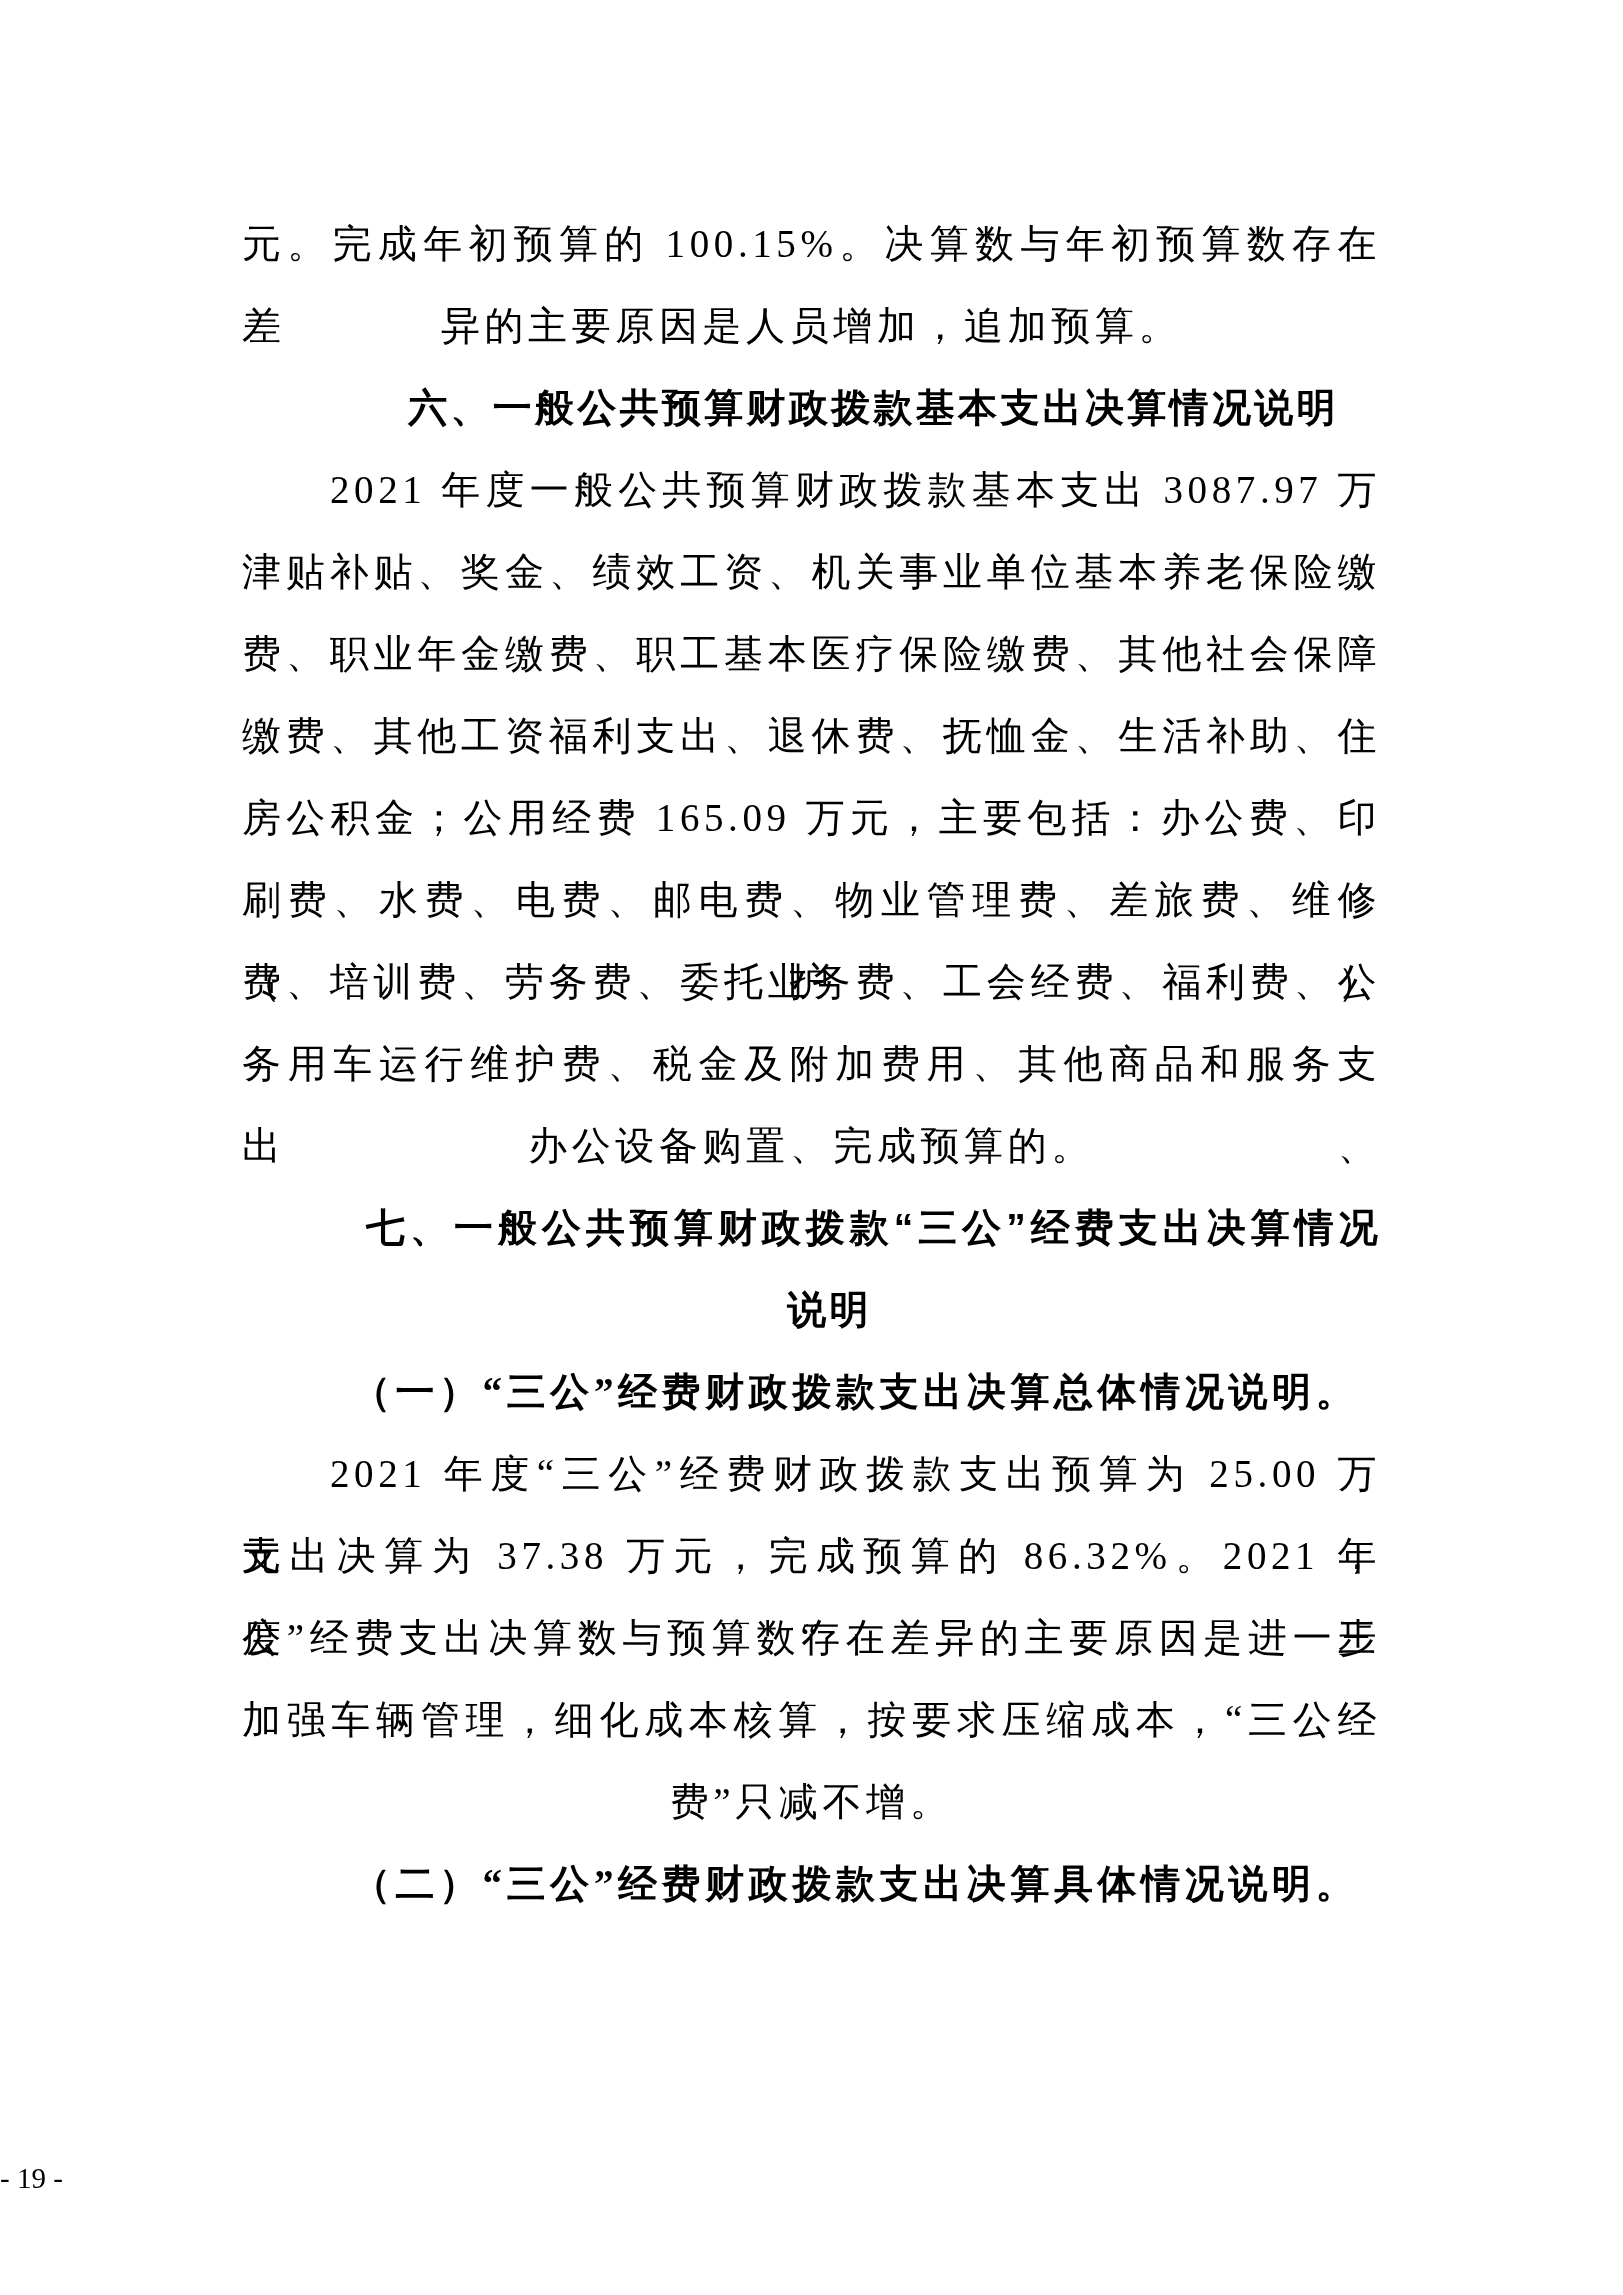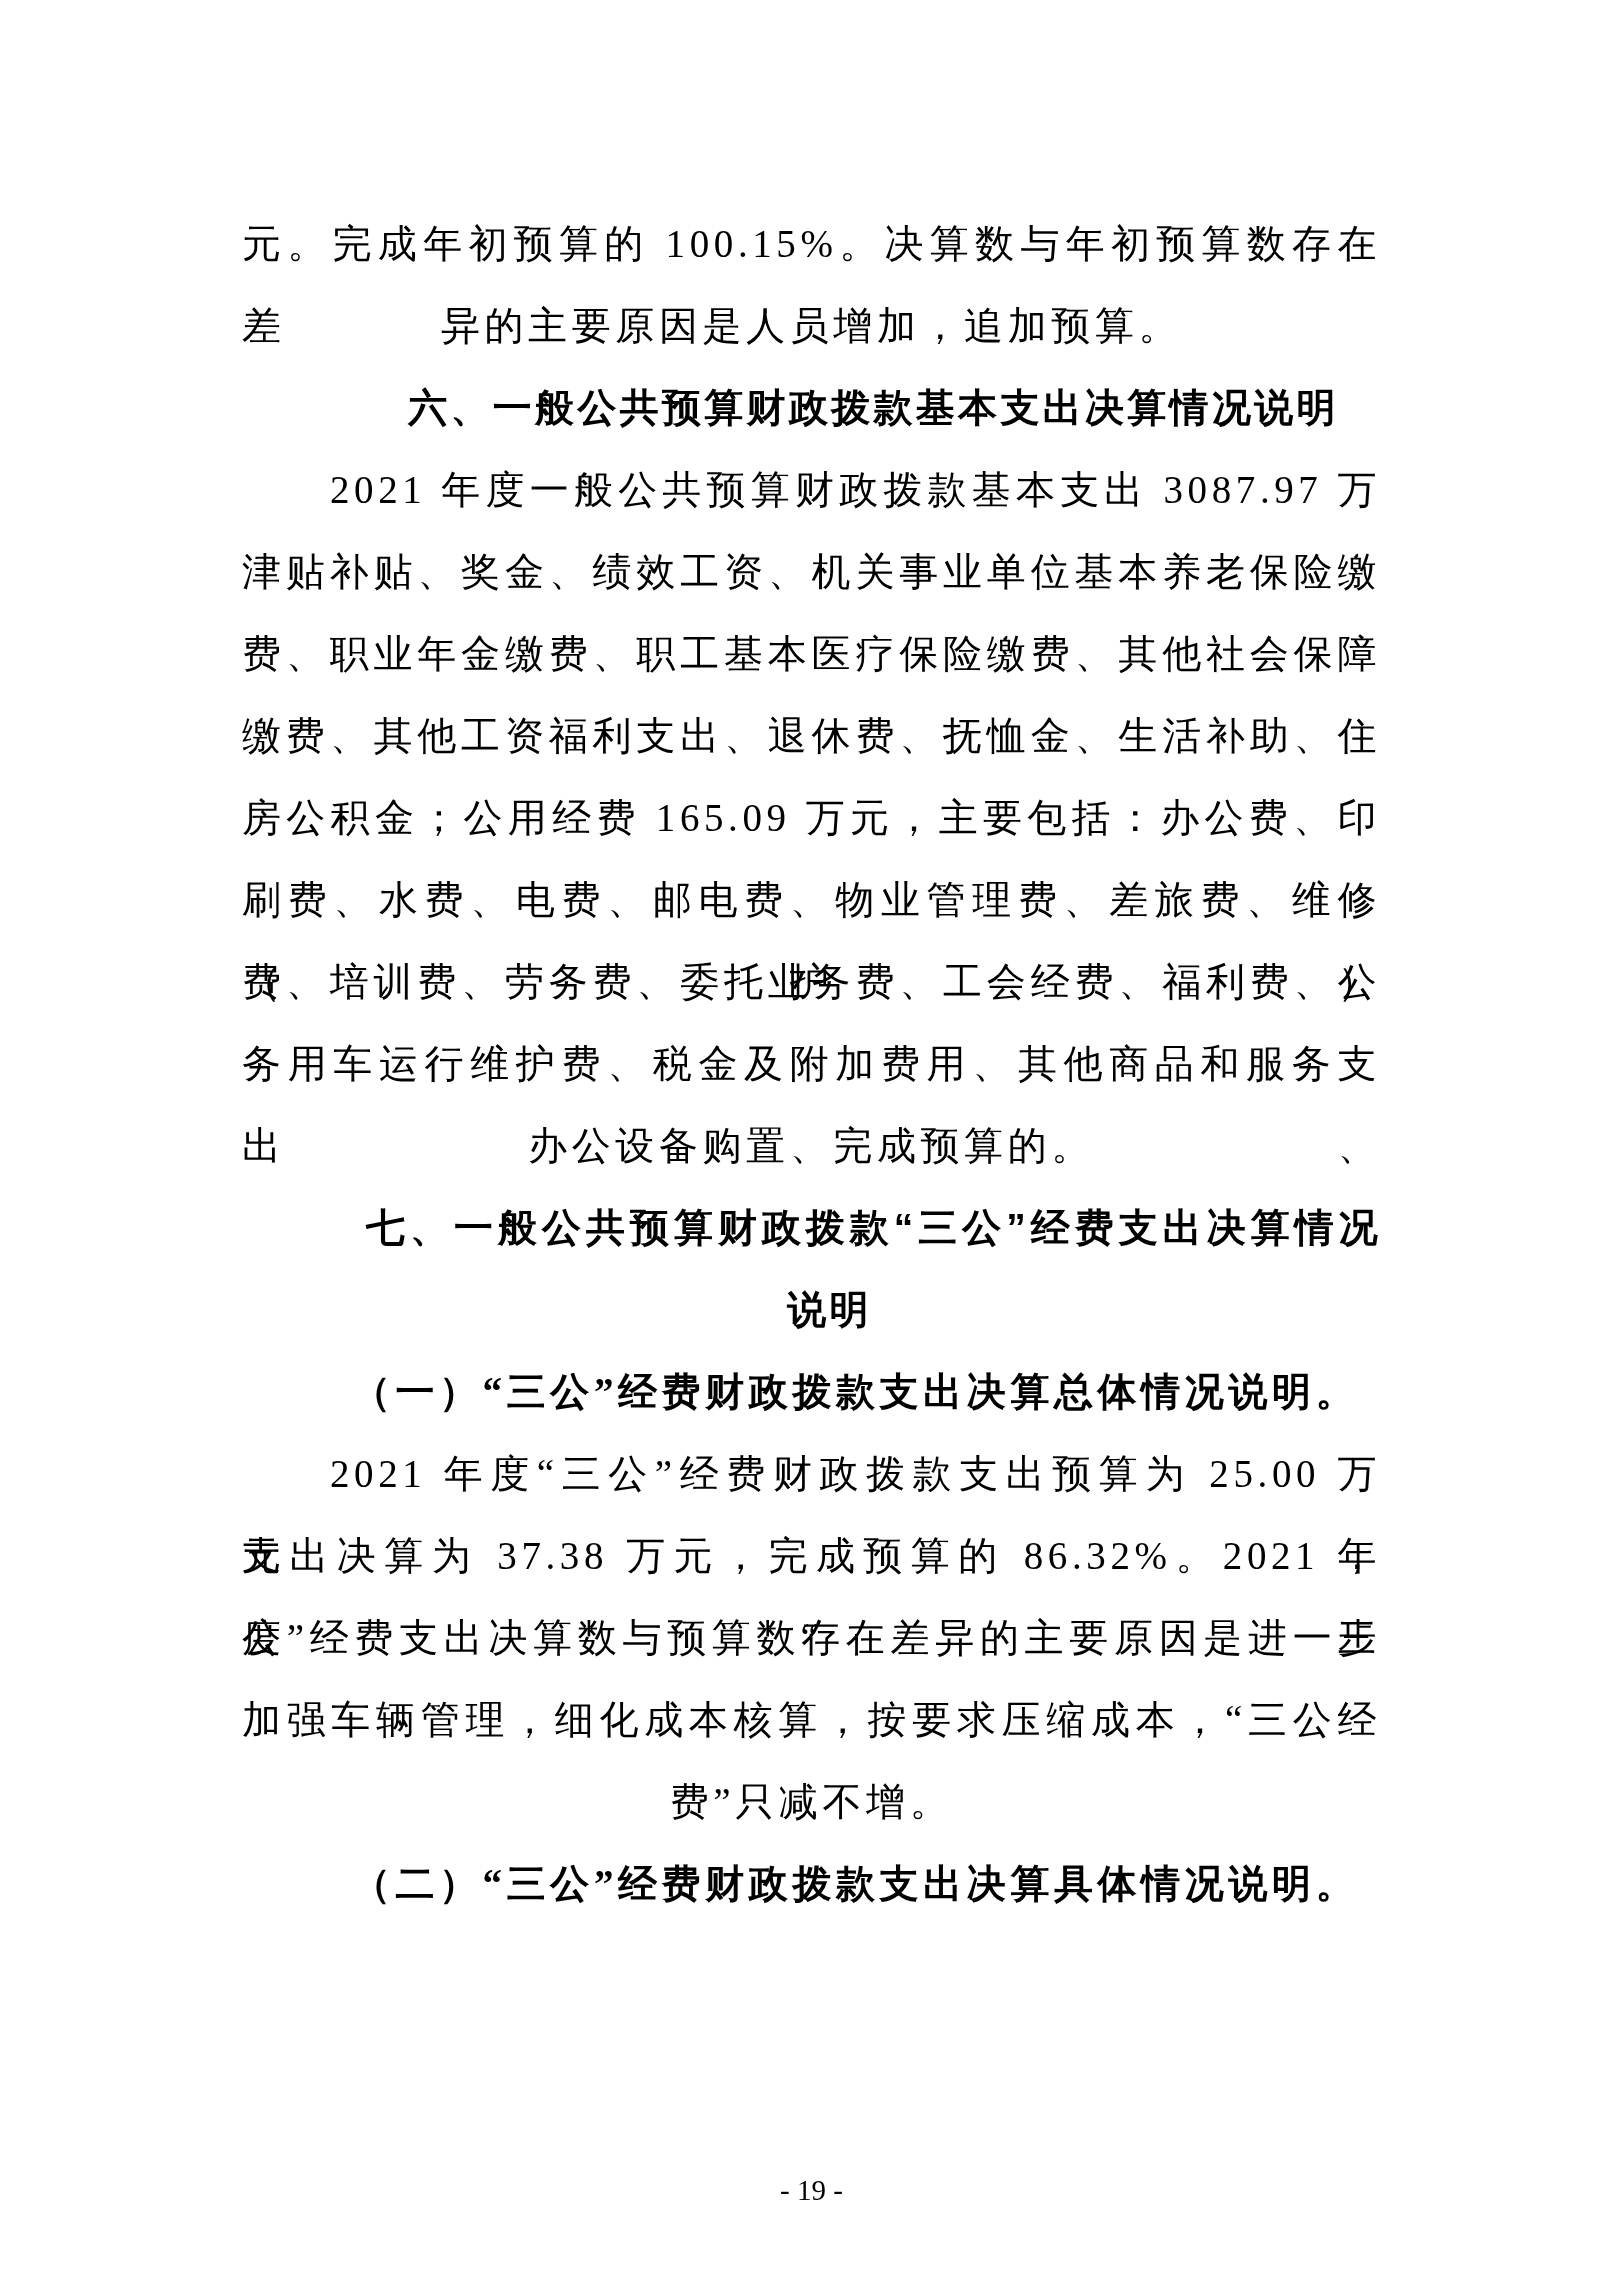--- a/index.html
+++ b/index.html
@@ -50,25 +50,24 @@
     font-family: "Liberation Serif", "DejaVu Serif", serif;
     font-weight: bold;
   }
   .footer {
     position: absolute;
     top: 2159px;
     left: 0;
     width: 100%;
     height: 39px;
     line-height: 39px;
-    text-align: center;
+    text-align: left;
     font-size: 29px;
     font-family: "Liberation Serif", "DejaVu Serif", serif;
     color: #000;
-    margin-top: 12px;
   }
 </style>
 </head>
 <body>
 
 <div class="page">
   <div class="textblock">
     <div class="line justify">元。完成年初预算的 100.15%。决算数与年初预算数存在差</div>
     <div class="line">异的主要原因是人员增加，追加预算。</div>
     <div class="line heading indent">六、一般公共预算财政拨款基本支出决算情况说明</div>

